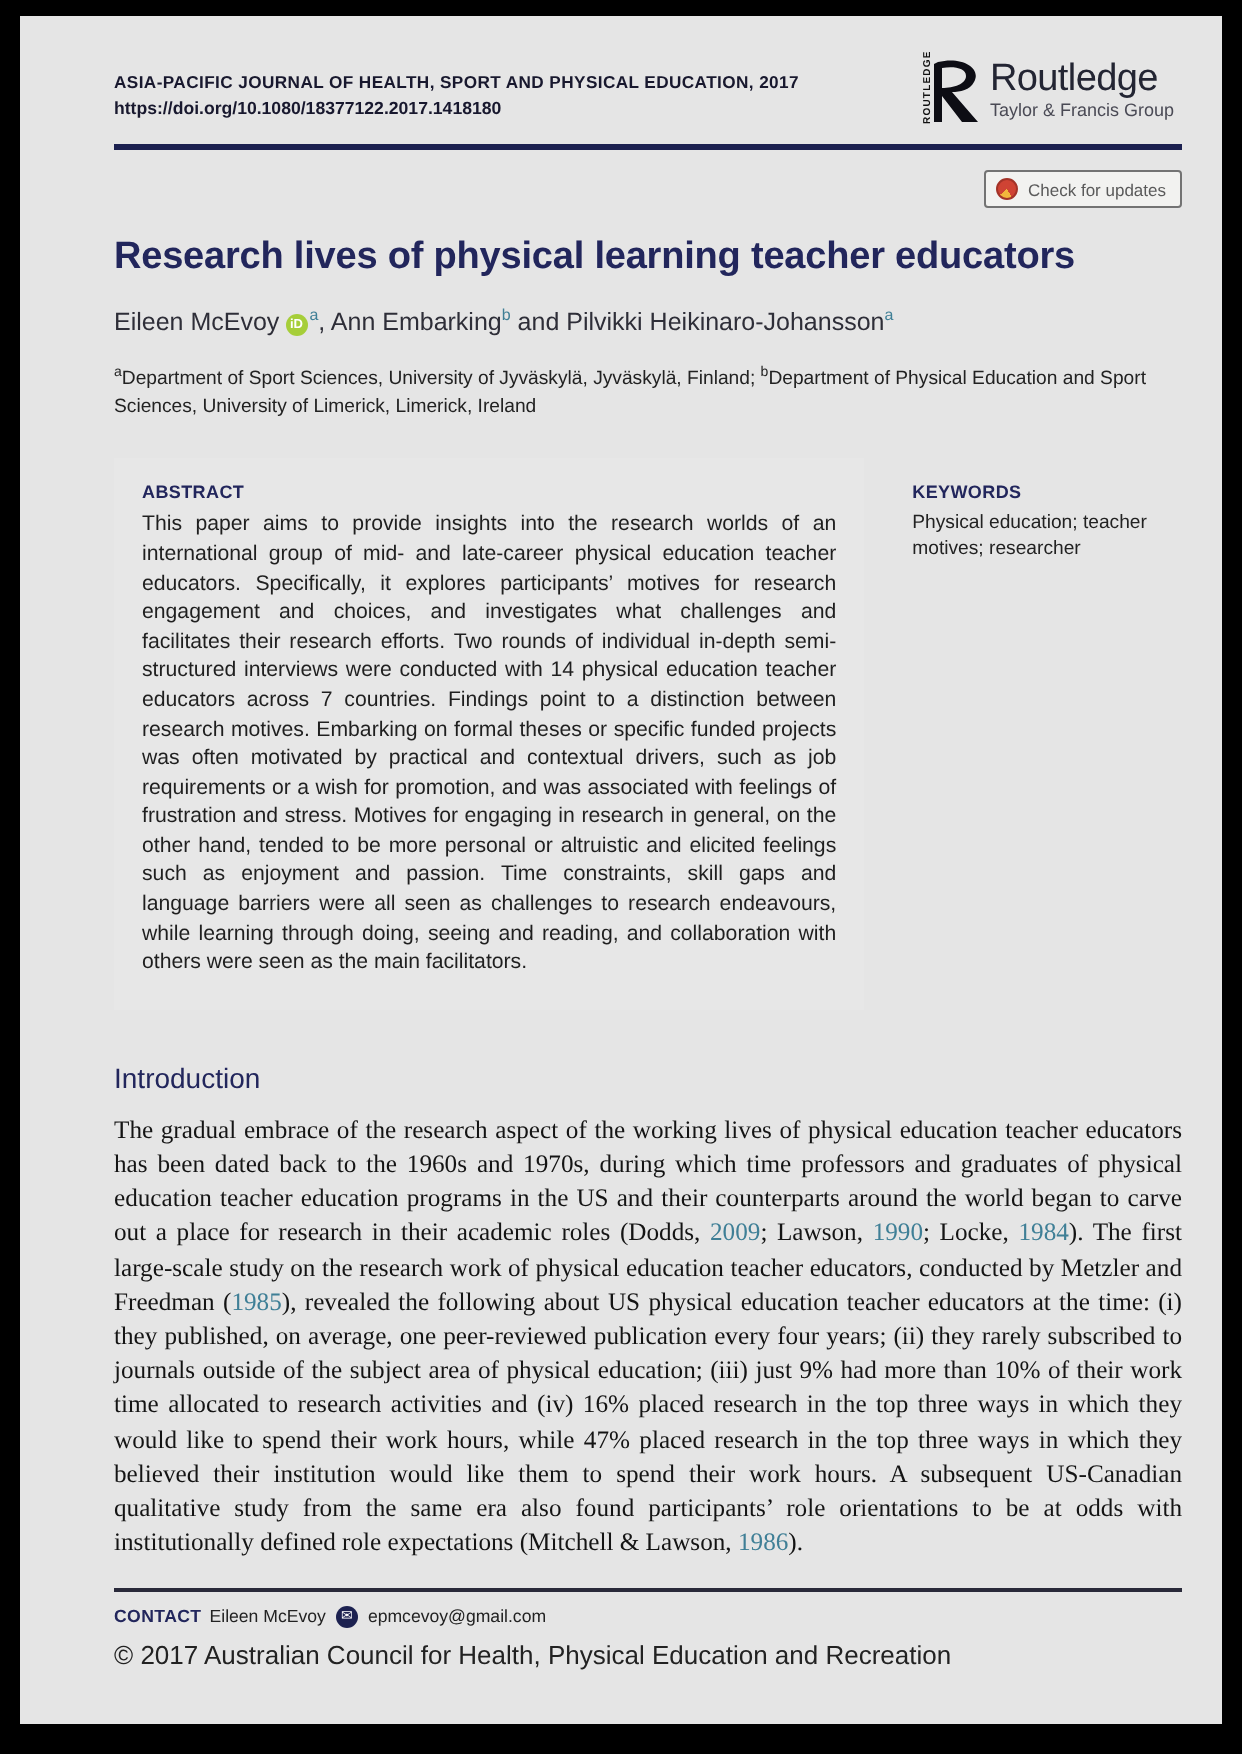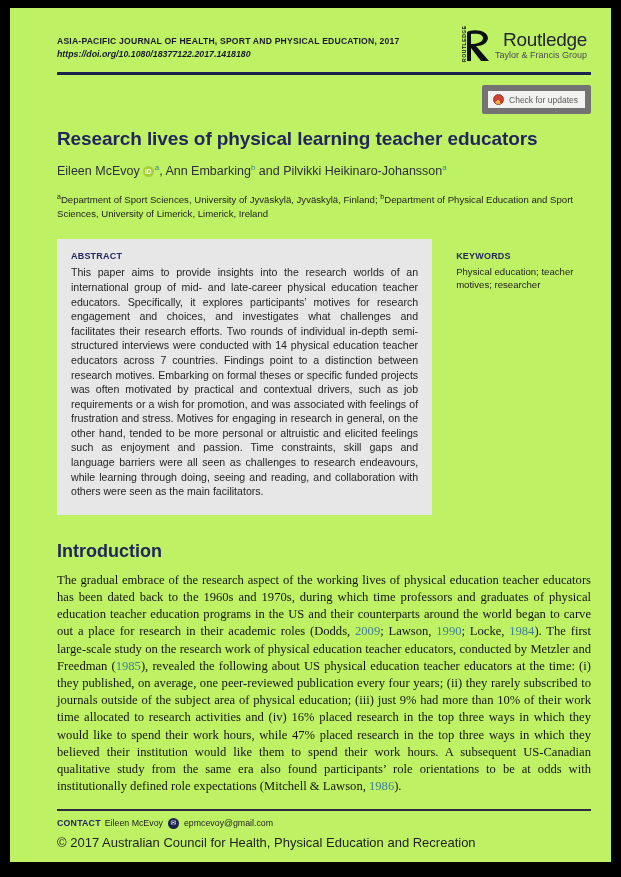--- a/index.html
+++ b/index.html
@@ -5,45 +5,45 @@
   * { margin: 0; padding: 0; box-sizing: border-box; }
   html, body { background: #000; }
   body {
     width: 621px; height: 877px;
     font-family: "Liberation Sans", sans-serif;
     overflow: hidden;
   }
   .page {
     position: absolute; left: 10px; top: 8px;
     width: 601px; height: 854px;
-    background: #bef264;
+    background: #e5e5e5;
     padding: 22px 20px 0 47px;
     color: #1c1c1c;
   }
 
   
   .header { display: flex; justify-content: space-between; align-items: flex-start; }
   .journal-line { font-size: 8.6px; font-weight: 700; letter-spacing: .2px; color: #18182e; padding-top: 6px; }
-  .doi-line { font-size: 8.8px; font-weight: 600; color: #18182e; margin-top: 3px; font-style: italic; }
-  .logo { display: flex; align-items: flex-start; gap: 4px; margin-right: 4px; text-align: right; }
+  .doi-line { font-size: 8.8px; font-weight: 600; color: #18182e; margin-top: 3px; }
+  .logo { display: flex; align-items: flex-start; gap: 4px; margin-right: 4px; }
   .logo-mark { display: flex; align-items: stretch; height: 32px; }
   .logo-vert {
     writing-mode: vertical-rl; transform: rotate(180deg);
     font-size: 5px; font-weight: 700; letter-spacing: .6px; color: #111;
     line-height: 6px; height: 32px;
   }
   .logo-text .brand { font-size: 19px; color: #232533; letter-spacing: -0.3px; line-height: 20px; }
   .logo-text .group { font-size: 9px; color: #4a4a55; margin-top: 0px; }
   .rule { height: 3px; background: #1c2150; margin-top: 10px; }
 
   
   .badge-row { display: flex; justify-content: flex-end; margin-top: 10px; }
   .check-badge {
     display: inline-flex; align-items: flex-end; gap: 5px;
-    border: 6px solid #737373; background: #f2f2f0;
+    border: 1px solid #737373; background: #f2f2f0;
     border-radius: 2px; padding: 3px 7px 3px 5px;
     font-size: 8.5px; color: #5a5a5a; cursor: pointer;
   }
   .crossmark {
     width: 11px; height: 11px; border-radius: 50%;
     background: conic-gradient(from 150deg, #f2b63c 0 80deg, #cf4334 80deg 360deg);
     border: 1px solid #a33328;
   }
 
   
@@ -63,21 +63,21 @@
   .abstract-box { width: 378px; background: #e7e7e7; padding: 12px 14px 16px 14px; }
   .abstract-heading, .keywords-heading { font-size: 9px; font-weight: 700; color: #22265c; letter-spacing: .2px; }
   .abstract-text {
     font-size: 10.6px; line-height: 14.6px; color: #1f1f1f;
     text-align: justify; margin-top: 4px;
   }
   .keywords { width: 136px; padding-top: 12px; }
   .keywords-text { font-size: 9.6px; line-height: 13px; color: #222; margin-top: 4px; }
 
   
-  .intro-heading { font-size: 18px; font-weight: 700; color: #22265c; margin-top: 26px; }
+  .intro-heading { font-size: 14px; font-weight: 400; color: #22265c; margin-top: 26px; }
   .intro-text {
     font-family: "Liberation Serif", serif;
     font-size: 12.6px; line-height: 17.2px; color: #141414;
     text-align: justify; margin-top: 10px;
   }
   .cite { color: #3f7f96; cursor: pointer; text-decoration: none; }
 
   
   .footer-rule { height: 1.5px; background: #2a2a3a; margin-top: 14px; }
   .contact-line { display: flex; align-items: center; gap: 4px; font-size: 8.8px; margin-top: 7px; color: #222; }

